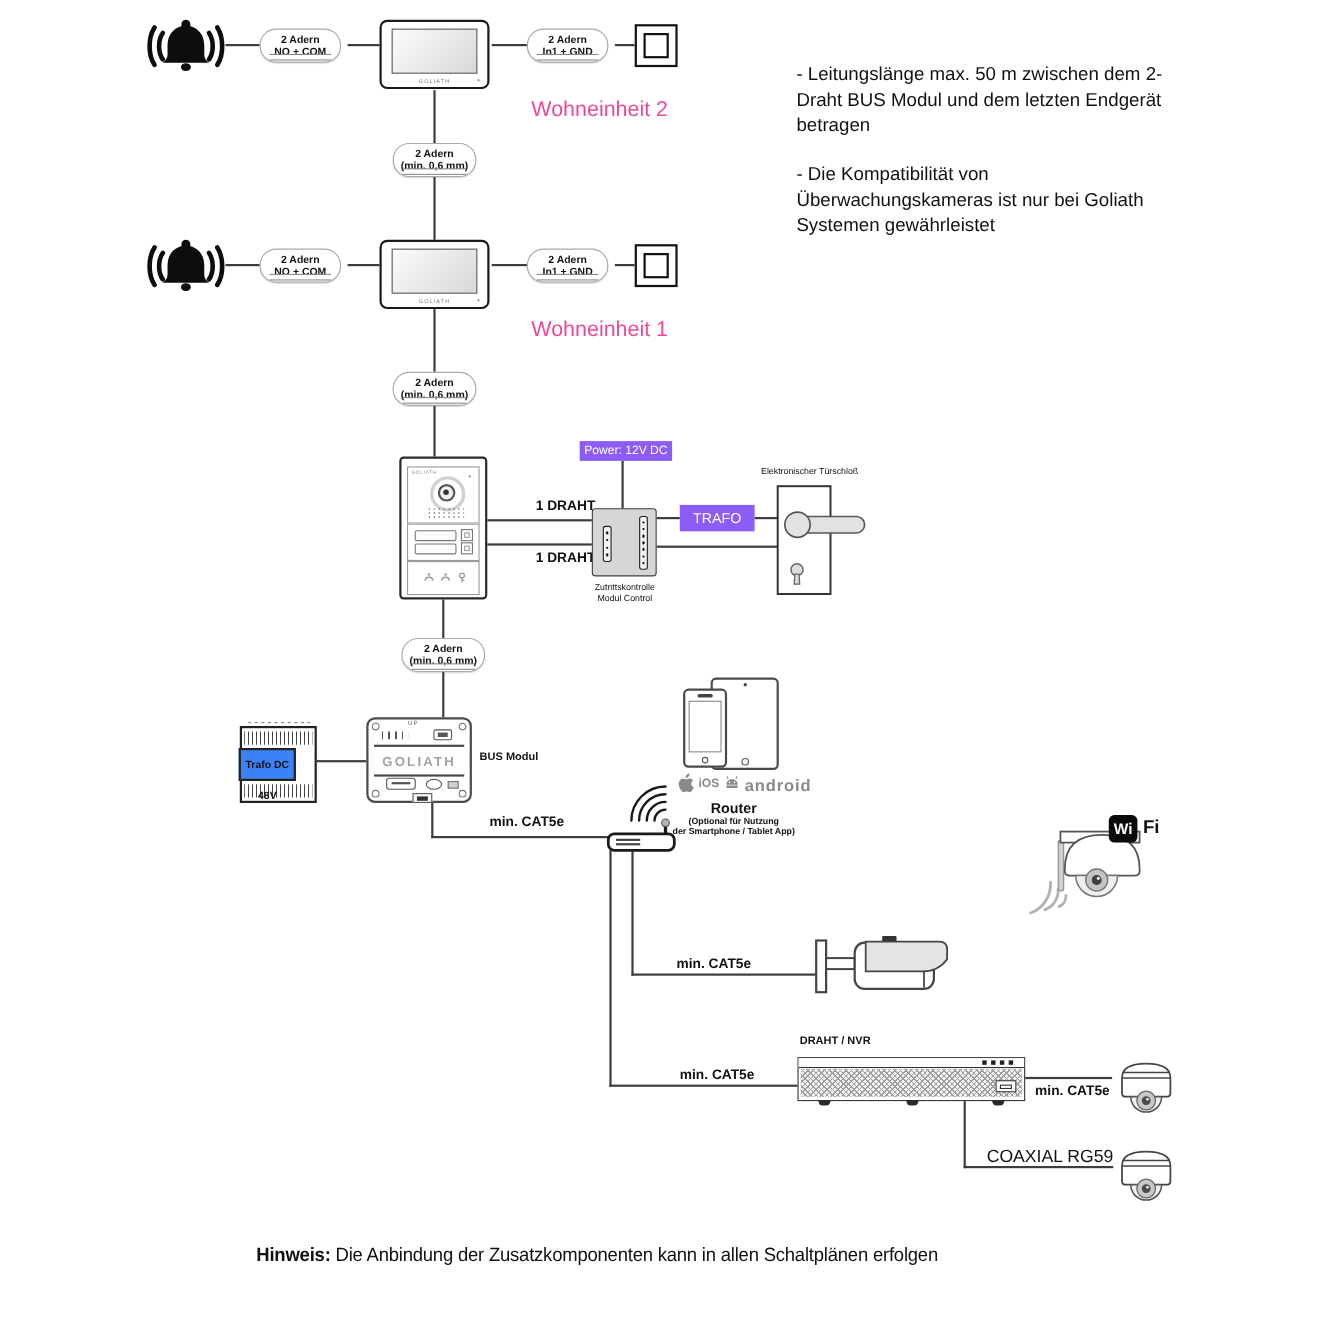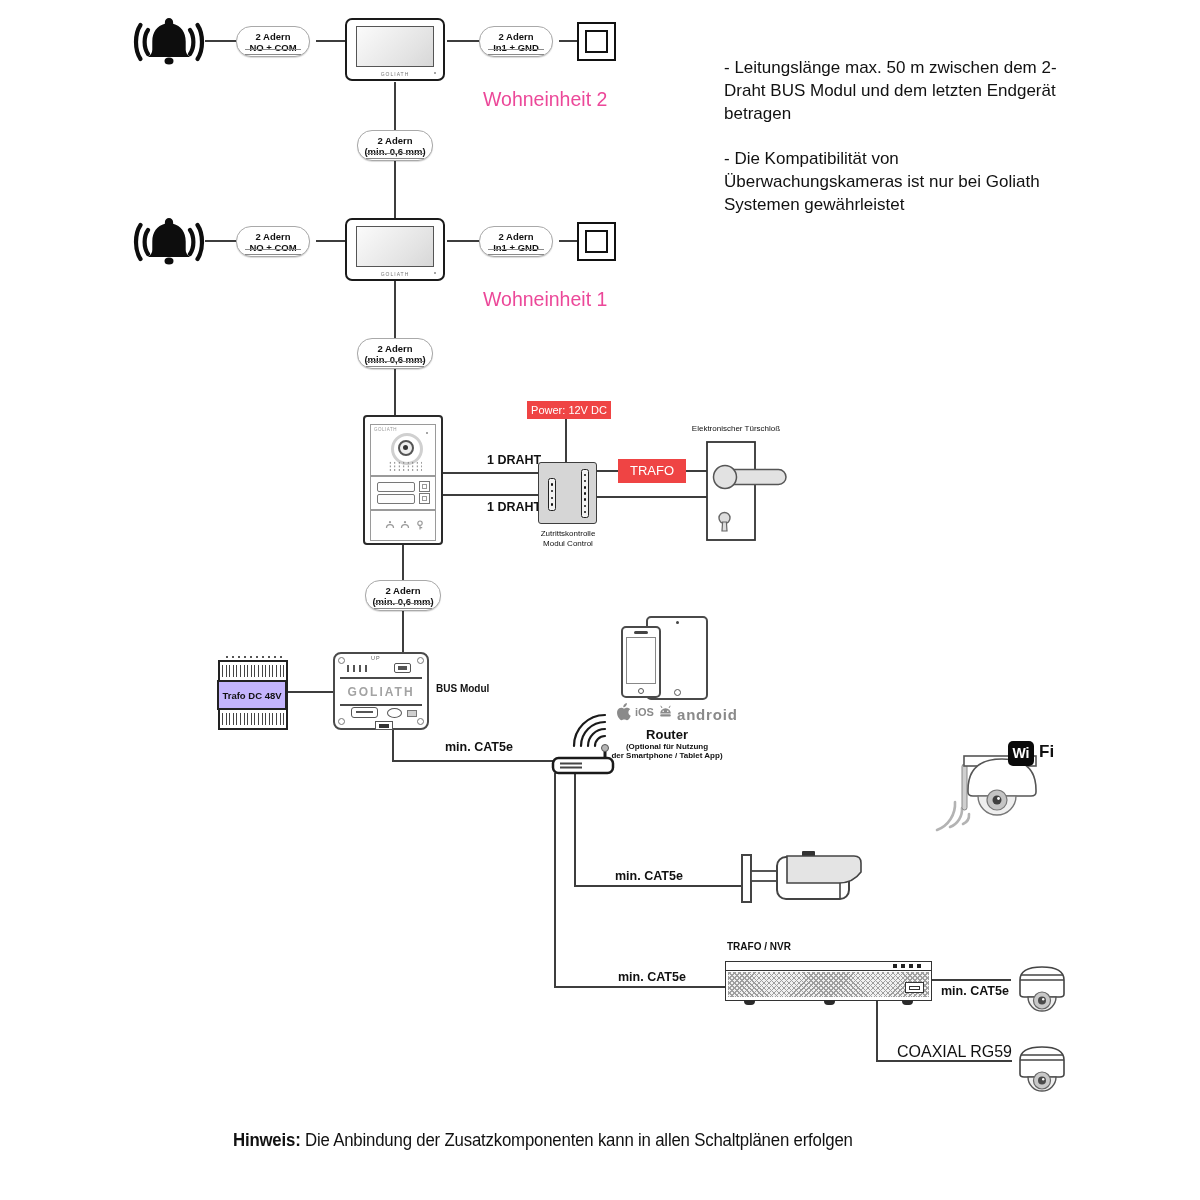--- a/index.html
+++ b/index.html
@@ -41,35 +41,35 @@
   .door .dot{position:absolute;right:7px;top:7px;width:2px;height:2px;border-radius:50%;background:#888;}
   .door .cam-o{position:absolute;left:20px;top:8px;width:26px;height:26px;border:3px solid #d0d0d0;border-radius:50%;}
   .door .cam-m{position:absolute;left:27px;top:15px;width:12px;height:12px;border:2px solid #555;border-radius:50%;background:#eee;}
   .door .cam-c{position:absolute;left:31.5px;top:19.5px;width:5px;height:5px;border-radius:50%;background:#333;}
   .door .spk{position:absolute;left:17px;bottom:4px;width:34px;height:10px;
         background-image:radial-gradient(#777 0.9px,transparent 1px);background-size:4.5px 3.6px;}
   .door .plate{position:absolute;left:6px;width:36px;height:8px;border:1.2px solid #777;border-radius:2px;background:#fdfdfd;}
   .door .sqb{position:absolute;left:48px;width:9px;height:9px;border:1.2px solid #777;background:#fff;}
   .door .sqb::before{content:"";position:absolute;left:2px;top:2px;right:2px;bottom:2px;border:1px solid #999;}
   
-  .blackbox{position:absolute;background:#ef4444;color:#fff;text-align:center;z-index:3;}
+  .blackbox{position:absolute;background:#8b5cf6;color:#fff;text-align:center;z-index:3;}
   .draht{position:absolute;font-size:12.5px;font-weight:600;z-index:3;}
   
   .access{position:absolute;left:538px;top:462px;width:59px;height:62px;background:#d6d6d6;
           border:1.5px solid #3e3e3e;border-radius:3px;z-index:3;box-sizing:border-box;}
   .tstrip{position:absolute;background:#f2f2f2;border:1.5px solid #222;border-radius:2.5px;
           display:flex;flex-direction:column;align-items:center;justify-content:space-evenly;box-sizing:border-box;}
   .tstrip i{width:2.6px;height:2.6px;background:#111;border-radius:50%;}
   .small-label{position:absolute;font-size:8px;line-height:9.5px;text-align:center;z-index:3;}
   
   .trafo48{position:absolute;left:218px;top:660px;width:70px;height:70px;border:2px solid #222;
            background:#fff;z-index:3;box-sizing:border-box;}
   .trafo48 .hatch{position:absolute;left:2px;right:2px;height:12px;
            background:repeating-linear-gradient(90deg,#444 0 1px,transparent 1px 3.6px);}
-  .trafo48 .lbl{position:absolute;left:-3px;width:70px;height:30px;top:18px;background:#c4b5fd;
+  .trafo48 .lbl{position:absolute;left:-3px;width:52px;height:30px;top:18px;background:#3b82f6;
            border:2px solid #222;font-weight:bold;font-size:9.5px;text-align:center;line-height:28px;box-sizing:border-box;}
   .trafo48 .dots{position:absolute;top:-7px;left:4px;right:4px;height:4px;
            background-image:radial-gradient(#555 1px,transparent 1.2px);background-size:6px 4px;background-repeat:repeat-x;}
   
   .bus{position:absolute;left:333px;top:652px;width:96px;height:78px;border:2px solid #4a4a4a;
        border-radius:8px;background:#fff;z-index:3;box-sizing:border-box;}
   .bus .screw{position:absolute;width:7px;height:7px;border:1.4px solid #777;border-radius:50%;box-sizing:border-box;}
   .bus .hl{position:absolute;left:5px;right:5px;height:2px;background:#4a4a4a;}
   .bus .brand{position:absolute;left:0;width:100%;top:31px;text-align:center;font-weight:bold;
        font-size:12px;letter-spacing:2px;color:#a3a3a3;}
@@ -374,21 +374,21 @@
     <rect x="2" y="8" width="9" height="47" fill="#fff" stroke="#444" stroke-width="2"></rect>
     <rect x="11" y="24" width="26" height="10" fill="#fff" stroke="#444" stroke-width="1.8"></rect>
     <rect x="37" y="10" width="72" height="42" rx="9" fill="#fff" stroke="#444" stroke-width="2"></rect>
     <rect x="62" y="4" width="13" height="6" rx="1" fill="#333"></rect>
     <path d="M47 9 L114 9 Q121 9 121 16 L121 25 Q113 36 99 36 L47 36 Z" fill="#e4e4e4" stroke="#444" stroke-width="1.6"></path>
     <line x1="100" y1="36" x2="100" y2="51" stroke="#444" stroke-width="1.6"></line>
   </svg>
 
   <div class="cat5" style="left:618px;top:970px">min. CAT5e</div>
 
-  <div class="nvr-label">TRAFO / NVR</div>
+  <div class="nvr-label">DRAHT / NVR</div>
   <div class="nvr">
     <div class="top"></div>
     <div class="led" style="right:34px"></div>
     <div class="led" style="right:26px"></div>
     <div class="led" style="right:18px"></div>
     <div class="led" style="right:10px"></div>
     <div class="mesh"></div>
     <div class="usb"></div>
     <div class="foot" style="left:18px"></div>
     <div class="foot" style="left:98px"></div>

